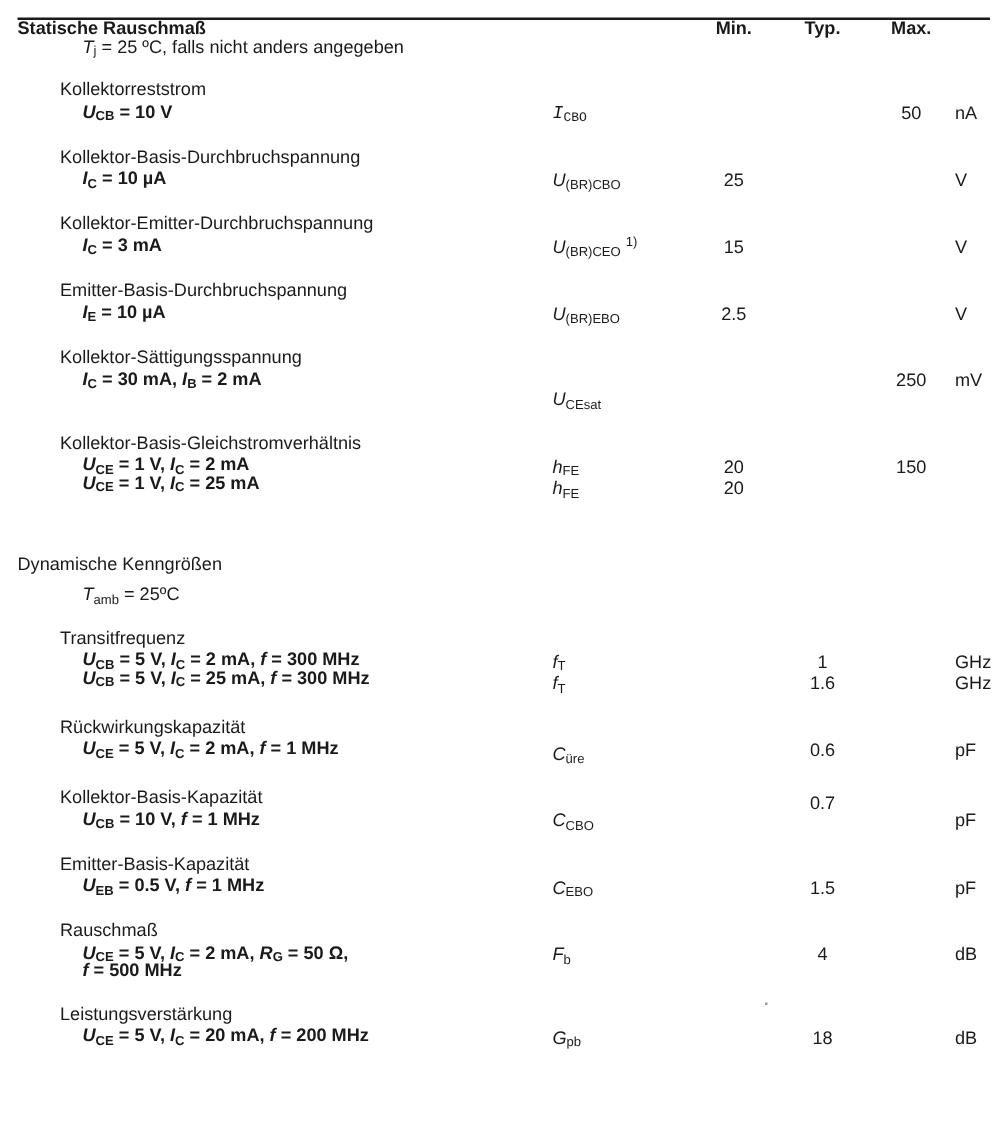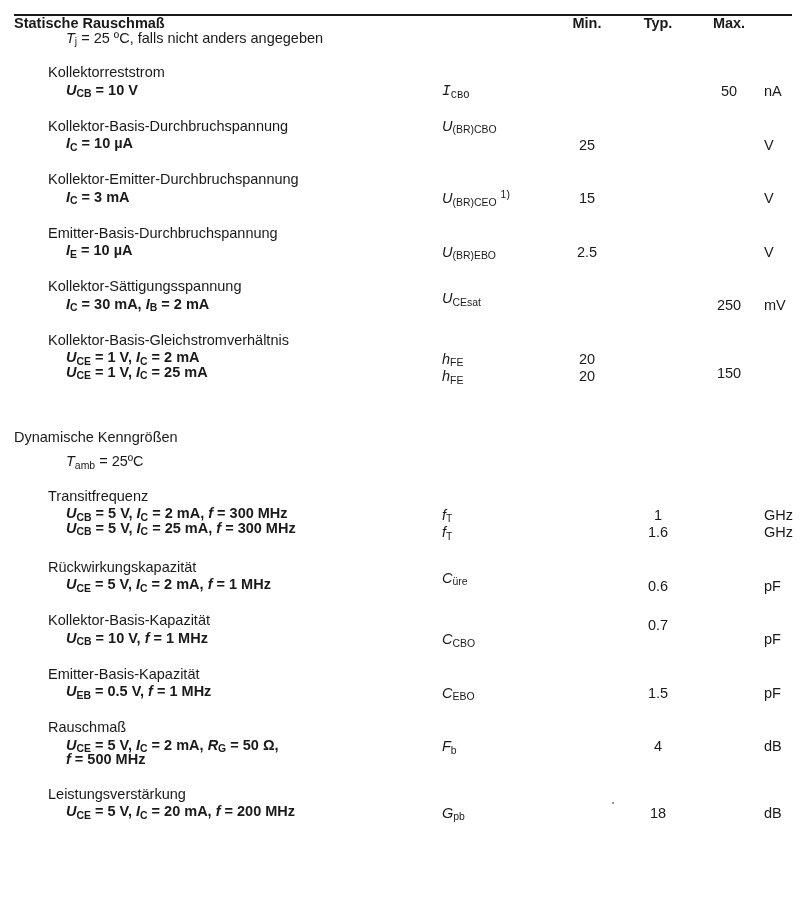--- a/index.html
+++ b/index.html
@@ -168,21 +168,21 @@
       <tr class="spacer-md">
           <td colspan="6"></td>
         </tr>
 
       <tr>
         <td class="desc-indent grp">
           <div class="title">Kollektor-Basis-Durchbruchspannung</div>
           <div class="cond"><i>I</i><sub>C</sub> = 10 µA</div>
         </td>
         <td class="sym">
-            <div style=""><i>U</i><sub>(BR)CBO</sub></div>
+            <div style="margin-top:19px"><i>U</i><sub>(BR)CBO</sub></div>
           </td>
         <td class="num">
             <div style="margin-top:19px">25</div>
           </td>
         <td class="num">
             <div style="margin-top:19px"></div>
           </td>
         <td class="num">
             <div style="margin-top:19px"></div>
           </td>
@@ -246,21 +246,21 @@
       <tr class="spacer-md">
           <td colspan="6"></td>
         </tr>
 
       <tr>
         <td class="desc-indent grp">
           <div class="title">Kollektor-Sättigungsspannung</div>
           <div class="cond"><i>I</i><sub>C</sub> = 30 mA, <i>I</i><sub>B</sub> = 2 mA</div>
         </td>
         <td class="sym">
-            <div style="margin-top:12px"><i>U</i><sub>CEsat</sub></div>
+            <div style="margin-top:34px"><i>U</i><sub>CEsat</sub></div>
           </td>
         <td class="num">
             <div style="margin-top:19px"></div>
           </td>
         <td class="num">
             <div style="margin-top:19px"></div>
           </td>
         <td class="num">
             <div style="margin-top:19px">250</div>
           </td>
@@ -285,21 +285,21 @@
         </td>
         <td class="num">
           <div style="margin-top:19px">20</div>
           <div class="sym-line2">20</div>
         </td>
         <td class="num">
           <div style="margin-top:19px"></div>
           <div class="sym-line2"></div>
         </td>
         <td class="num">
-          <div style="margin-top:33px">150</div>
+          <div style="margin-top:19px">150</div>
           <div class="sym-line2"></div>
         </td>
         <td class="unit">
           <div style="margin-top:19px"></div>
           <div class="sym-line2"></div>
         </td>
       </tr>
 
       <tr class="spacer-lg">
           <td colspan="6" style="height:46px"></td>
@@ -350,21 +350,21 @@
       <tr class="spacer-md">
           <td colspan="6"></td>
         </tr>
 
       <tr>
         <td class="desc-indent grp">
           <div class="title">Rückwirkungskapazität</div>
           <div class="cond"><i>U</i><sub>CE</sub> = 5 V, <i>I</i><sub>C</sub> = 2 mA, <i>f</i> = 1 MHz</div>
         </td>
         <td class="sym">
-            <div style="margin-top:11px"><i>C</i><sub>üre</sub></div>
+            <div style="margin-top:22px"><i>C</i><sub>üre</sub></div>
           </td>
         <td class="num">
             <div style="margin-top:19px"></div>
           </td>
         <td class="num">
             <div style="margin-top:19px">0.6</div>
           </td>
         <td class="num">
             <div style="margin-top:19px"></div>
           </td>

